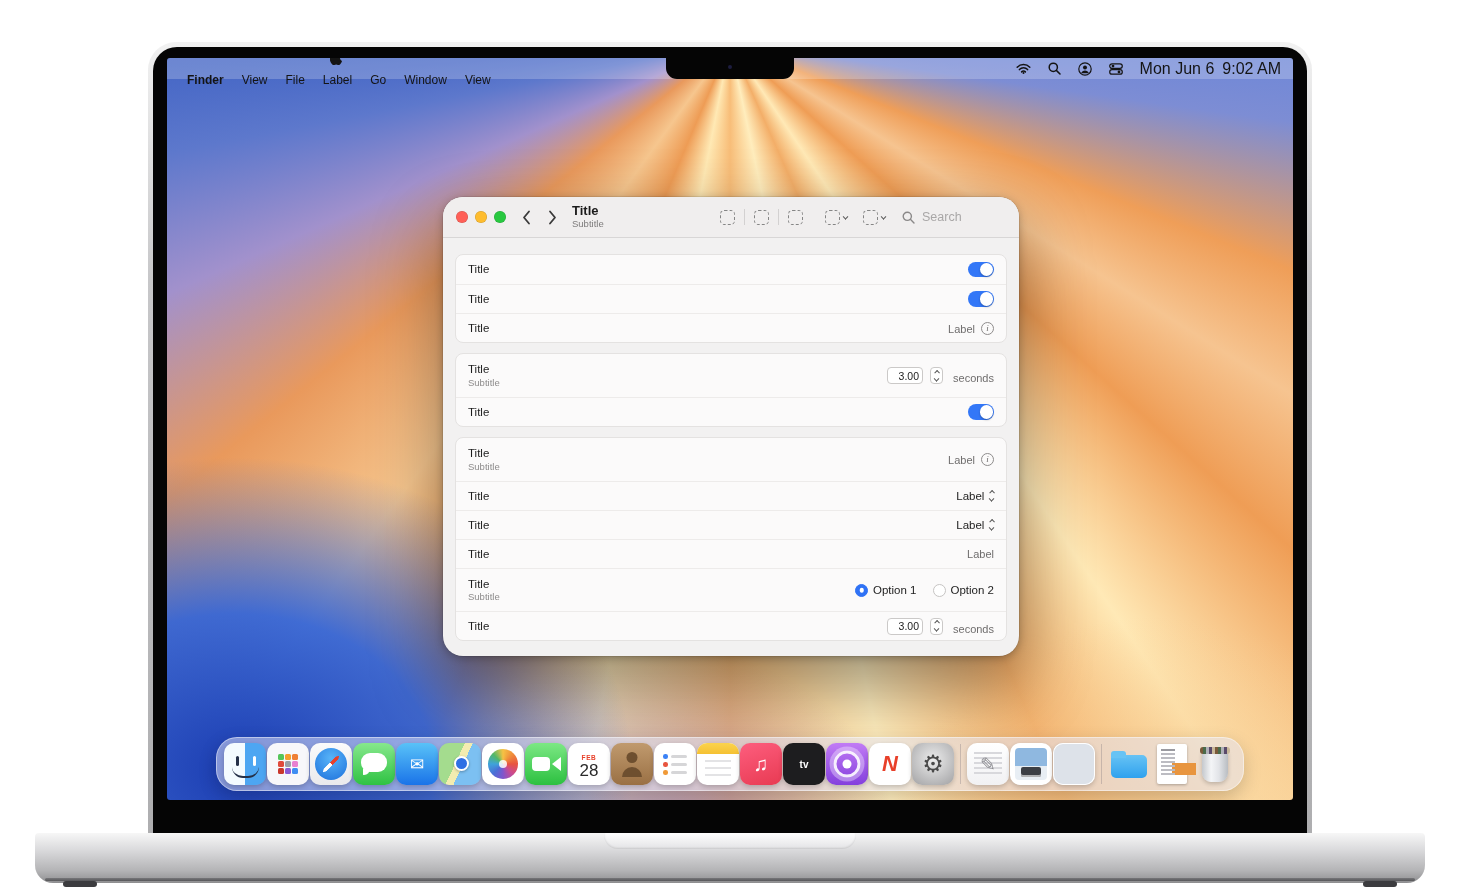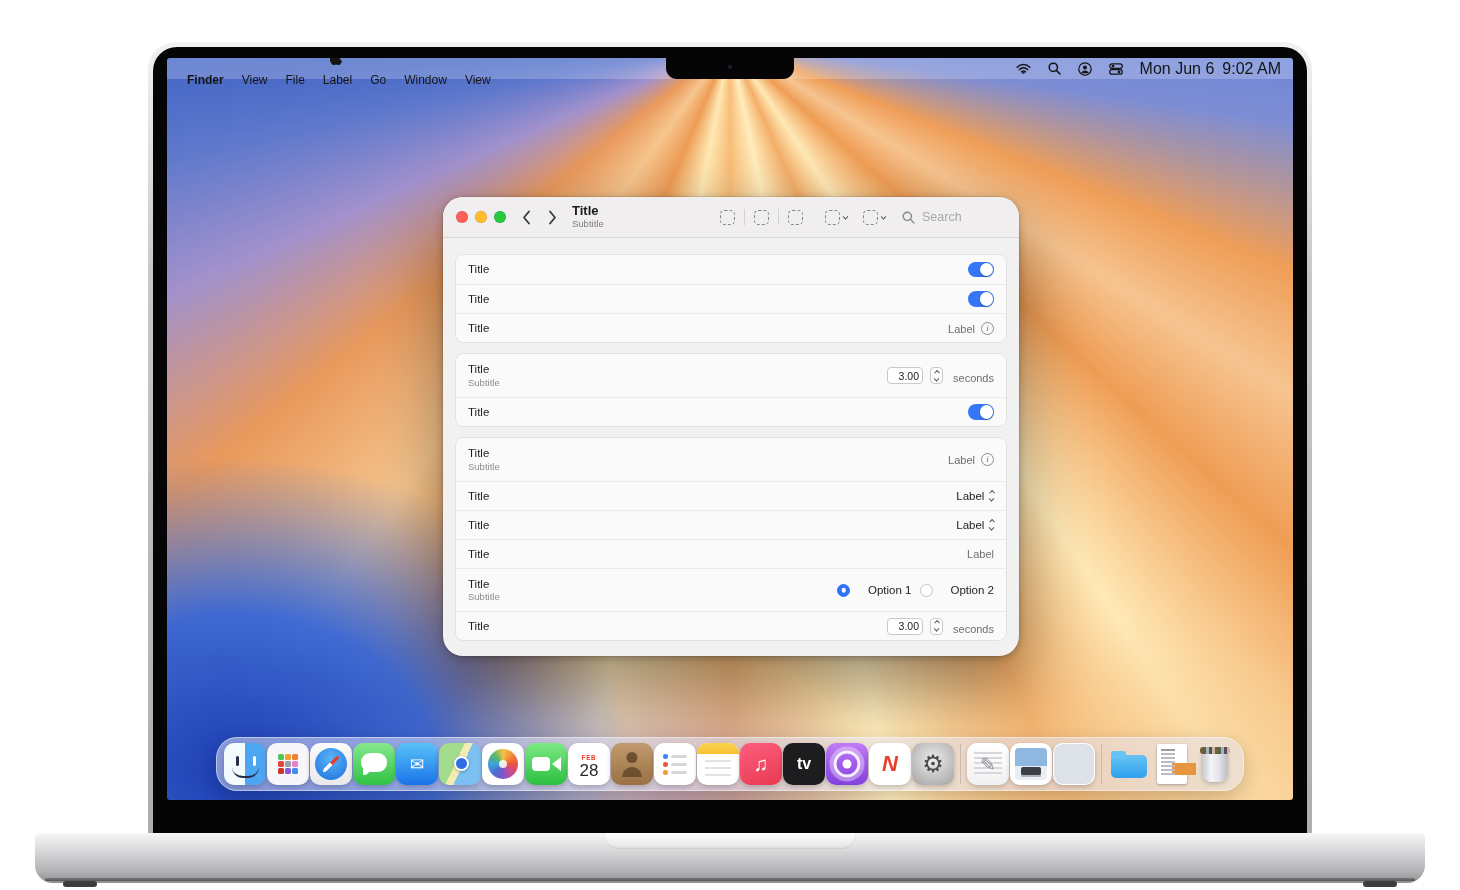--- a/index.html
+++ b/index.html
@@ -86,21 +86,21 @@
   .toggle.on .knob{left:auto;right:1px;}
   .info-icon{width:13px;height:13px;border:1px solid #8e8c8c;border-radius:50%;color:#6f6d6d;
     font-family:"Liberation Serif",serif;font-style:italic;font-size:9px;line-height:11px;text-align:center;}
   .popup{display:flex;align-items:center;gap:6px;}
   .popup .plabel{font-size:11.5px;color:#1d1d1d;}
   .chevstack{display:flex;flex-direction:column;gap:2.5px;align-items:center;}
   .numfield{width:36px;height:17px;border:1px solid #cbc9c8;border-radius:4px;background:#fff;
     font-size:10.5px;color:#1c1c1c;display:flex;align-items:center;justify-content:flex-end;padding-right:3px;}
   .stepper{width:13px;height:17px;border:1px solid #cbc9c8;border-radius:4px;background:#fff;
     display:flex;flex-direction:column;align-items:center;justify-content:center;gap:2px;margin-left:1px;}
-  .radio-opt{display:flex;align-items:center;gap:18px;margin-left:2px;}
+  .radio-opt{display:flex;align-items:center;gap:5px;margin-left:10px;}
   .radio-opt .rlabel{font-size:11.5px;color:#1d1d1d;}
   .radio{width:13px;height:13px;border-radius:50%;background:#fff;border:1px solid #c6c4c3;position:relative;flex:0 0 auto;}
   .radio.sel{background:#2f72f5;border-color:#2f72f5;}
   .radio.sel::after{content:"";position:absolute;left:50%;top:50%;transform:translate(-50%,-50%);
     width:4.5px;height:4.5px;border-radius:50%;background:#fff;}
 
   
   .dock{position:absolute;left:50%;bottom:9px;transform:translateX(-50%);height:54px;z-index:45;
     background:rgba(227,229,248,.52);border:1px solid rgba(255,255,255,.45);border-radius:21px;
     display:flex;align-items:center;gap:1px;padding:0 7px;box-shadow:0 6px 18px rgba(0,0,0,.18);}
@@ -137,21 +137,21 @@
   .icon-contacts{background:linear-gradient(#c09a6e,#9a7044);box-shadow:0 2px 5px rgba(0,0,0,.2);}
   .icon-contacts::before{content:"";position:absolute;top:9px;left:50%;transform:translateX(-50%);width:11px;height:11px;border-radius:50%;background:#6e4f2f;}
   .icon-contacts::after{content:"";position:absolute;bottom:8px;left:50%;transform:translateX(-50%);width:20px;height:10px;border-radius:10px 10px 0 0;background:#6e4f2f;}
   .icon-reminders{background:#fff;box-shadow:0 2px 5px rgba(0,0,0,.2);}
   .icon-reminders::before{content:"";position:absolute;left:9px;top:11px;width:4.5px;height:4.5px;border-radius:50%;background:#3b82f6;box-shadow:0 8px 0 #e8553f,0 16px 0 #f09a38;}
   .icon-reminders::after{content:"";position:absolute;left:17px;top:12px;width:16px;height:2.5px;border-radius:2px;background:#d6d6d8;box-shadow:0 8px 0 #d6d6d8,0 16px 0 #d6d6d8;}
   .icon-notes{background:#fff;overflow:hidden;border-radius:10px;box-shadow:0 2px 5px rgba(0,0,0,.2);}
   .icon-notes::before{content:"";position:absolute;top:0;left:0;right:0;height:11px;background:linear-gradient(#fbd34d,#f5c133);}
   .icon-notes::after{content:"";position:absolute;left:8px;top:17px;width:26px;height:2px;background:#e3e3e5;box-shadow:0 7px 0 #e3e3e5,0 14px 0 #e3e3e5;}
   .icon-music{background:linear-gradient(160deg,#fd5e7e,#e83a52);font-size:20px;box-shadow:0 2px 5px rgba(0,0,0,.2);}
-  .icon-appletv{background:#1d1d1f;font-size:16px;font-weight:700;box-shadow:0 2px 5px rgba(0,0,0,.2);}
+  .icon-appletv{background:#1d1d1f;font-size:10px;font-weight:700;box-shadow:0 2px 5px rgba(0,0,0,.2);}
   .icon-podcasts{background:linear-gradient(#c17bf5,#8440dd);box-shadow:0 2px 5px rgba(0,0,0,.2);}
   .icon-podcasts::before{content:"";position:absolute;left:50%;top:50%;transform:translate(-50%,-50%);width:9px;height:9px;border-radius:50%;background:#fff;}
   .icon-podcasts::after{content:"";position:absolute;left:50%;top:50%;transform:translate(-50%,-50%);width:21px;height:21px;border-radius:50%;border:3px solid rgba(255,255,255,.9);box-shadow:0 0 0 4px rgba(255,255,255,.35);}
   .icon-news{background:#fff;color:#e8402a;font-weight:700;font-style:italic;font-size:22px;box-shadow:0 2px 5px rgba(0,0,0,.2);}
   .icon-settings{background:radial-gradient(circle at 50% 40%,#ececec,#a2a2a4);color:#4a4a4a;font-size:24px;box-shadow:0 2px 5px rgba(0,0,0,.2);}
   .icon-textedit{background:linear-gradient(#ffffff,#f1f1f3);color:#8e8e93;font-size:19px;box-shadow:0 2px 5px rgba(0,0,0,.2);}
   .icon-textedit::before{content:"";position:absolute;left:7px;top:9px;width:28px;height:1.5px;background:#d8d8dc;box-shadow:0 5px 0 #d8d8dc,0 10px 0 #d8d8dc,0 15px 0 #d8d8dc,0 20px 0 #d8d8dc;}
   .icon-textedit .glyph{position:relative;z-index:1;}
   .icon-preview{background:#fff;box-shadow:0 2px 5px rgba(0,0,0,.2);}
   .icon-preview::before{content:"";position:absolute;inset:5px;border-radius:4px;background:linear-gradient(#8fb8e0 0 55%,#e8eef4 55% 100%);}

